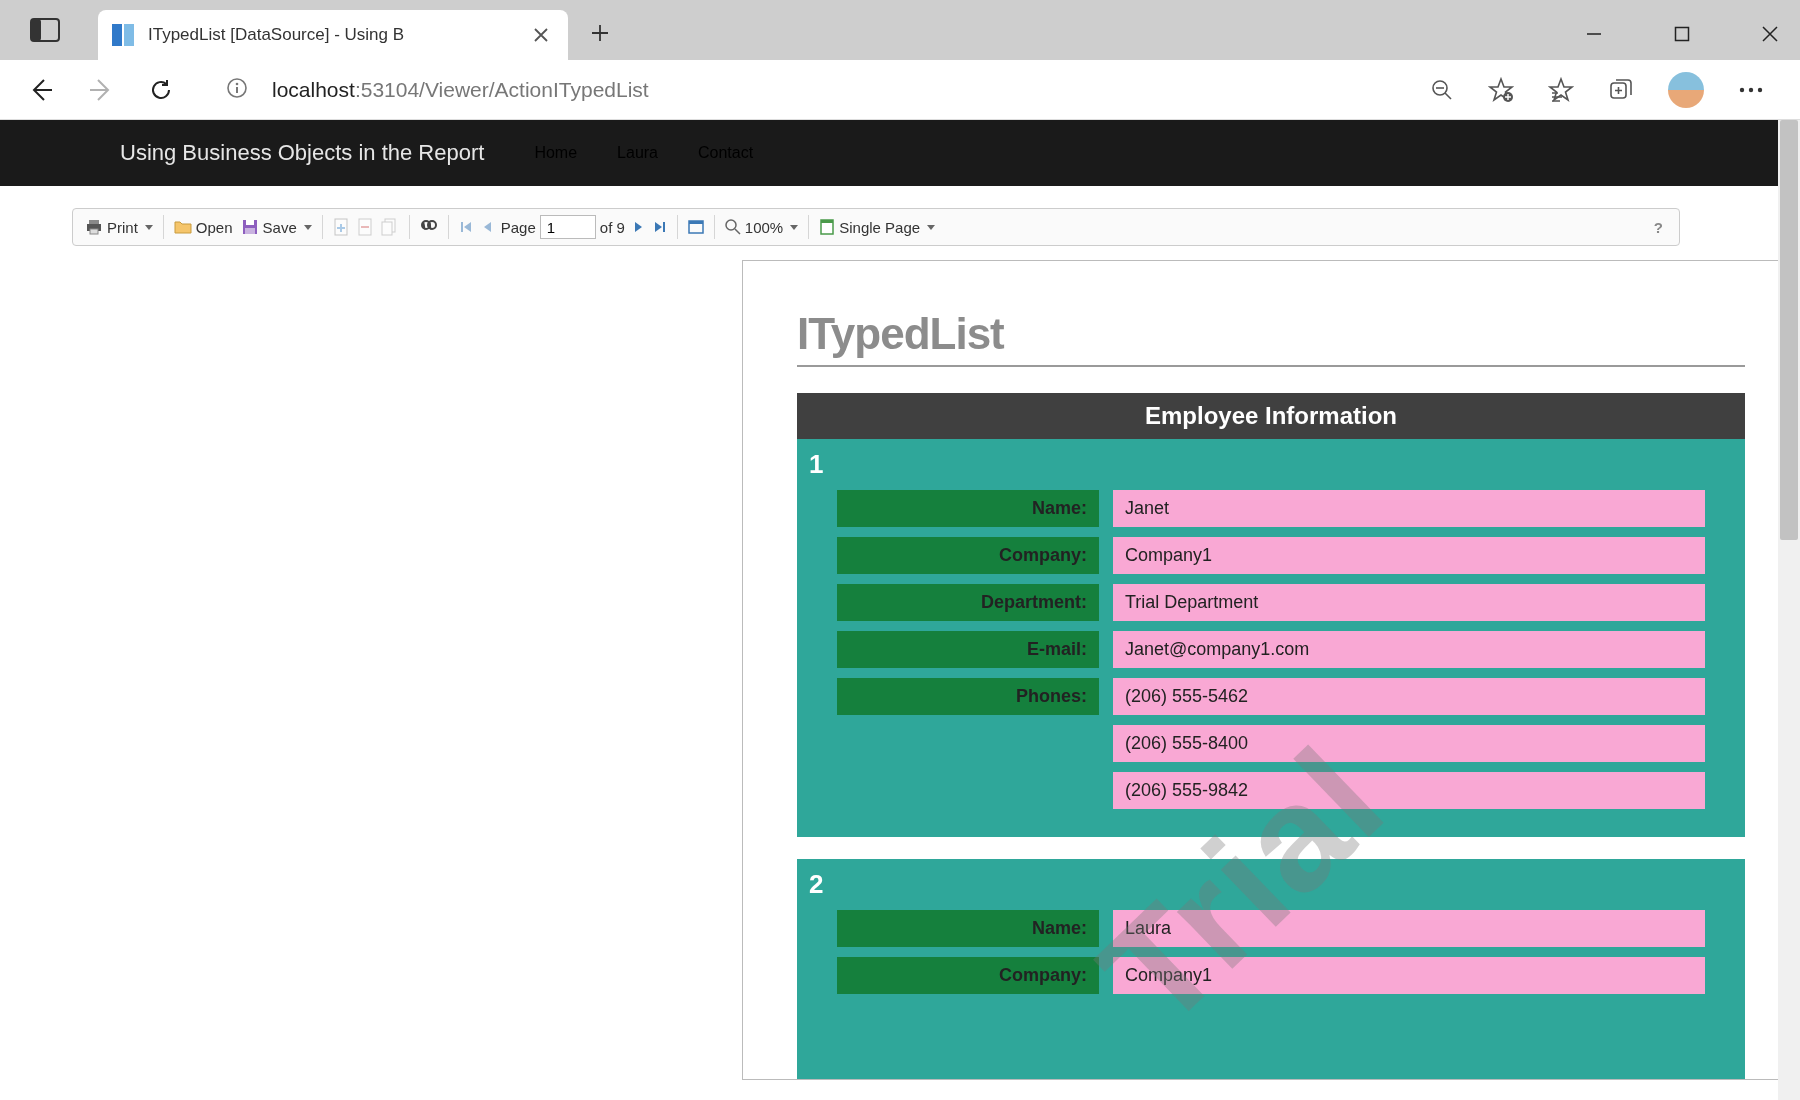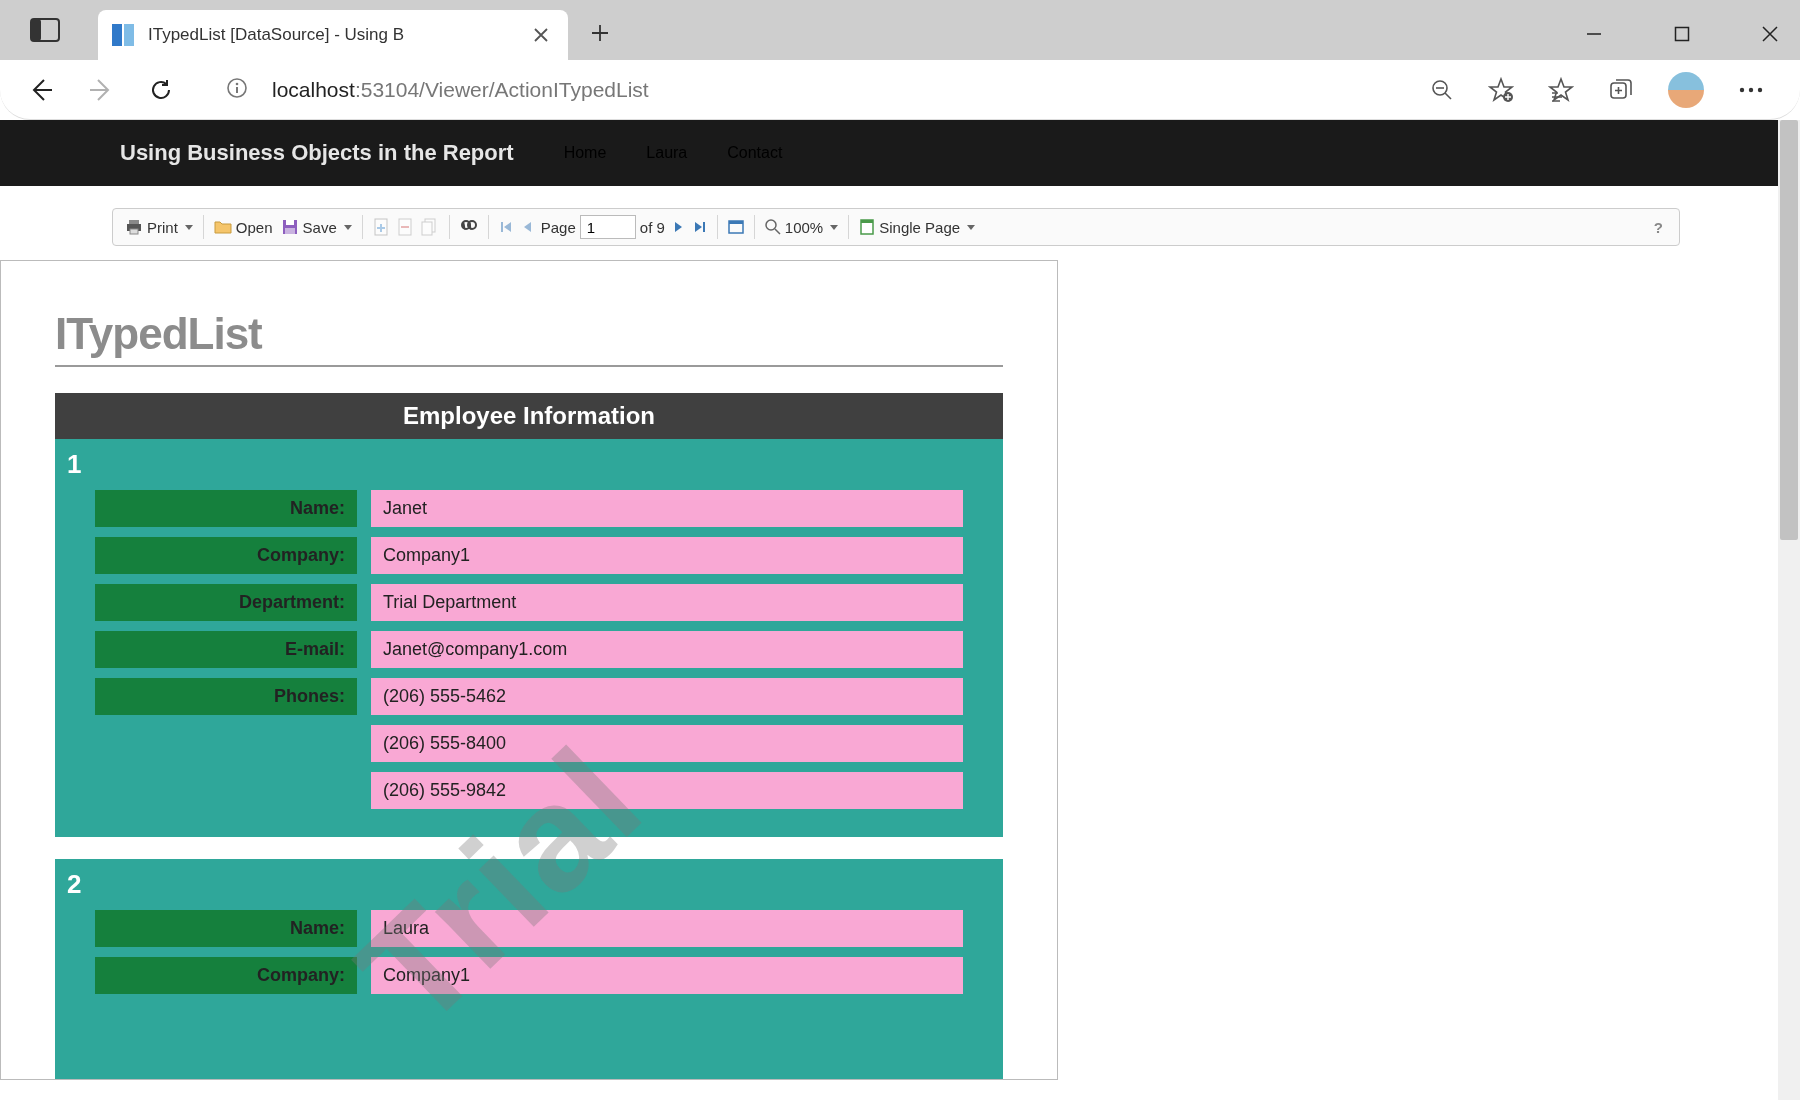--- a/index.html
+++ b/index.html
@@ -9,53 +9,53 @@
   .browser-top { background: #cecece; height: 60px; display: flex; align-items: flex-end; position: relative; }
   .side-tab-icon { position: absolute; left: 30px; top: 18px; width: 34px; height: 26px; }
   .tab { background: #fff; border-radius: 8px 8px 0 0; height: 50px; margin-left: 98px; padding: 0 14px 0 14px; display: flex; align-items: center; width: 470px; position: relative; }
   .tab-favicon { width: 22px; height: 22px; margin-right: 14px; }
   .tab-title { font-size: 17px; color: #333; white-space: nowrap; overflow: hidden; flex: 1; }
   .tab-close { margin-left: 8px; font-size: 20px; color: #555; cursor: pointer; padding: 0 6px;}
   .new-tab { font-size: 26px; color: #333; padding: 10px 22px; cursor: pointer; }
   .window-controls { position: absolute; right: 10px; top: 14px; display: flex; gap: 48px; }
   .window-controls div { width: 40px; height: 40px; display:flex;align-items:center;justify-content:center;cursor:pointer;}
   
-  .browser-bar { background: #fff; height: 60px; display: flex; align-items: center; padding: 0 16px; border-bottom: 1px solid #ddd; gap: 10px; border-radius: 30px; }
+  .browser-bar { background: #fff; height: 60px; display: flex; align-items: center; padding: 0 16px; border-bottom: 1px solid #ddd; gap: 10px; }
   .nav-btn { width: 50px; height: 40px; display: flex; align-items: center; justify-content: center; cursor: pointer; }
   .nav-btn.disabled svg { opacity: .35; }
   .url-bar { flex: 1; background: #fff; border-radius: 22px; height: 44px; display: flex; align-items: center; padding: 0 20px; margin: 0 10px; }
   .url-info-icon { margin-right: 24px; }
   .url-text { font-size: 21px; color: #777; }
   .url-text .host { color: #222; }
   .right-icons { display: flex; align-items: center; gap: 34px; margin-right: 20px;}
   .right-icons > div { cursor: pointer; display:flex;align-items:center;justify-content:center;}
   .avatar { width: 36px; height: 36px; border-radius: 50%; background: linear-gradient(180deg,#87c0dd 50%, #e8a878 50%); }
 
   
   .viewport { position: relative; height: 980px; overflow: hidden; }
   .vscroll { position: absolute; right: 0; top: 0; width: 22px; height: 100%; background: #f0f0f0; }
   .vscroll-thumb { position: absolute; right: 2px; top: 0; width: 18px; height: 420px; background: #c2c2c2; border-radius: 2px;}
 
   
   .site-header { background: #1a1a1a; height: 66px; display: flex; align-items: center; padding: 0 120px; gap: 40px; }
-  .site-title { color: #e6e6e6; font-size: 22px; font-weight: 700; margin-right: 10px;}
-
-  
-  .toolbar-wrap { padding: 22px 120px 0 112px; }
+  .site-title { color: #e6e6e6; font-size: 22px; font-weight: 400; margin-right: 10px;}
+
+  
+  .toolbar-wrap { padding: 22px 120px 0 72px; }
   .toolbar { background: #fafafa; border: 1px solid #ccc; border-radius: 4px; height: 38px; display: flex; align-items: center; padding: 0 8px; font-size: 15px; color: #333; position: relative;}
   .tb-sep { width: 1px; height: 24px; background: #d6d6d6; margin: 0 6px; }
   .tb-btn { display: flex; align-items: center; gap: 4px; padding: 3px 4px; cursor: pointer; border-radius: 3px; }
   .tb-btn svg, .tb-btn .ico { flex: none; }
   .tb-caret { width:0;height:0;border-left:4px solid transparent;border-right:4px solid transparent;border-top:5px solid #666;margin-left:3px;}
   .tb-page-label { margin: 0 4px; }
   .tb-page-input { width: 56px; height: 24px; border: 1px solid #bbb; text-align: left; padding: 0 6px; font-size: 15px; }
   .tb-help { margin-left: auto; font-weight: bold; color: #888; cursor: pointer; padding: 0 8px;}
 
   
-  .report-area { display: flex; justify-content: flex-start; padding: 14px 0 0 0; }
+  .report-area { display: flex; justify-content: flex-end; padding: 14px 0 0 0; }
   .report-page { width: 1058px; border: 1px solid #bbb; background: #fff; padding: 48px 54px 0 54px; position: relative; overflow: hidden; height: 820px;}
   .report-title { font-size: 44px; font-weight: 600; color: #8c8c8c; letter-spacing: -1px; font-family: "Segoe UI", Arial, sans-serif; margin-bottom: 6px;}
   .title-rule { border: none; border-top: 2px solid #9a9a9a; margin-bottom: 26px; }
   .section-header { background: #404040; color: #fff; font-size: 24px; font-weight: 600; text-align: center; padding: 9px 0; }
   .emp-block { background: #2fa79a; padding: 8px 0 18px 0; margin-bottom: 22px; }
   .emp-num { color: #fff; font-size: 26px; font-weight: 700; padding: 2px 12px 10px 12px; }
   .emp-row { display: flex; gap: 14px; padding: 0 40px; margin-bottom: 10px; }
   .emp-label { background: #15803d; width: 262px; text-align: right; padding: 8px 12px; font-weight: 700; font-size: 18px; color: #222;}
   .emp-value { background: #f9a8d4; flex: 1; padding: 8px 12px; font-size: 18px; color: #222;}
   .emp-row.indent .emp-label { visibility: hidden; }

